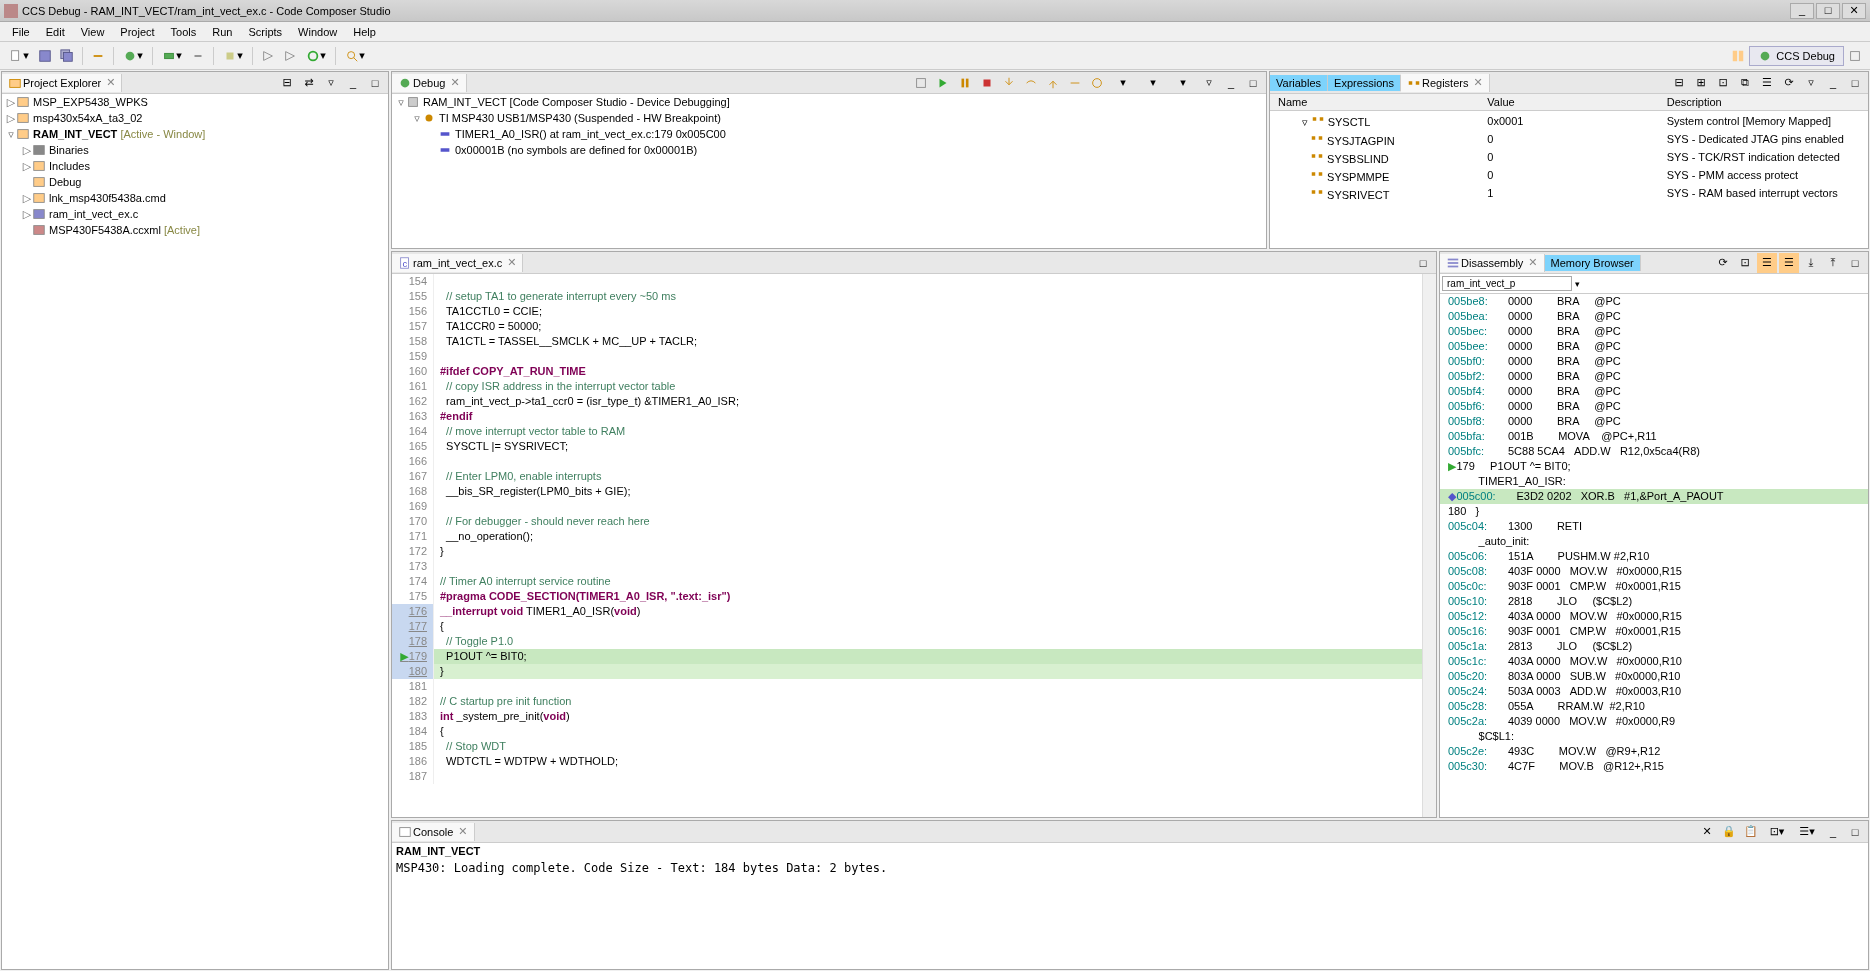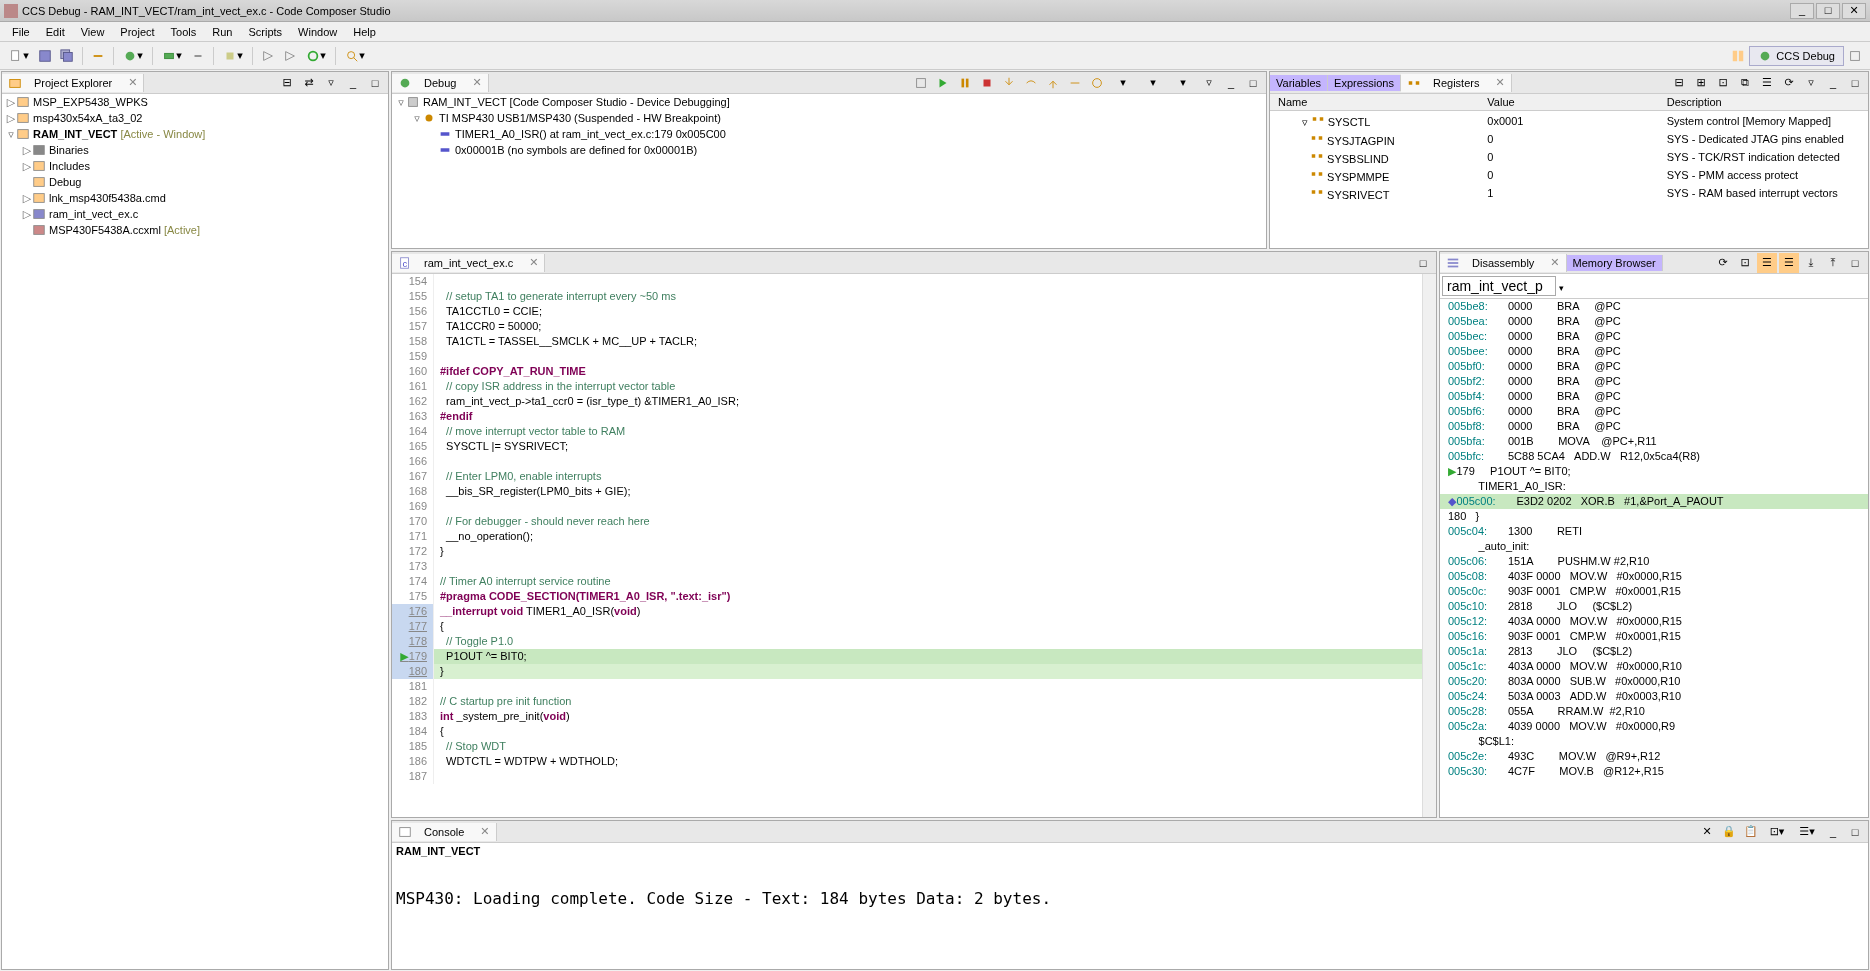--- a/index.html
+++ b/index.html
@@ -14,22 +14,22 @@
 .toolbar { background: #f0f0f0; height: 28px; display: flex; align-items: center; padding: 0 4px; border-bottom: 1px solid #ccc; }
 .toolbar .sep { width: 1px; height: 18px; background: #ccc; margin: 0 4px; }
 .tb-btn { width: 20px; height: 20px; display: flex; align-items: center; justify-content: center; margin: 0 1px; cursor: pointer; border: 1px solid transparent; }
 .tb-btn svg { width: 14px; height: 14px; }
 .tb-btn.wide { width: 28px; }
 .perspective-bar { margin-left: auto; display: flex; }
 .persp-btn { border: 1px solid #aac; background: #e8e8f0; padding: 2px 8px; display: flex; align-items: center; gap: 4px; cursor: pointer; }
 .main-area { display: flex; height: calc(100vh - 70px); }
 .panel { background: #fff; border: 1px solid #aaa; display: flex; flex-direction: column; margin: 1px; }
 .panel-tabs { background: #e8e8e8; display: flex; align-items: center; height: 22px; border-bottom: 1px solid #ccc; }
-.panel-tab { padding: 2px 6px; display: flex; align-items: center; gap: 12px; cursor: pointer; border-right: 1px solid #ccc; background: #f8f8f8; }
-.panel-tab.inactive { background: #c4b5fd; align-items: center; }
+.panel-tab { padding: 2px 6px; display: flex; align-items: center; gap: 1px; cursor: pointer; border-right: 1px solid #ccc; background: #f8f8f8; }
+.panel-tab.inactive { background: #7dd3fc; align-items: center; }
 .panel-tab .close-x { color: #888; margin-left: 4px; }
 .panel-tab-icons { margin-left: auto; display: flex; padding-right: 2px; }
 .panel-body { flex: 1; overflow: auto; background: #fff; }
 .tree-item { display: flex; align-items: center; padding: 1px 2px; cursor: pointer; white-space: nowrap; }
 .tree-arrow { width: 10px; text-align: center; color: #666; }
 .tree-icon { width: 14px; height: 14px; margin-right: 3px; }
 .tree-label { }
 .active-text { font-weight: normal; color: #888844; }
 .col-left { width: 390px; display: flex; flex-direction: column; }
 .col-right-upper { width: 600px; display: flex; flex-direction: column; }
@@ -45,26 +45,26 @@
 .hl-lightgreen { background: #d8f0d0; }
 .kw { color: #7f0055; font-weight: bold; }
 .cm { color: #3f7f5f; }
 .reg-table { width: 100%; border-collapse: collapse; }
 .reg-table th { text-align: left; padding: 2px 8px; background: #f0f0f0; border-bottom: 1px solid #ccc; font-weight: normal; }
 .reg-table td { padding: 1px 8px; }
 .disasm { font-family: Consolas, monospace; font-size: 12px; line-height: 15px; white-space: pre; }
 .disasm-line { display: flex; padding-left: 8px; }
 .disasm-addr { color: #008080; width: 60px; }
 .disasm-hl { background: #c8e8c0; }
-.console-text { font-family: Consolas, monospace; font-size: 16px; padding: 2px 4px; margin-top: 28px; }
+.console-text { font-family: Consolas, monospace; font-size: 12px; padding: 2px 4px; }
 .console-title { font-weight: bold; padding: 2px 4px; }
 .mid-col { display: flex; flex-direction: column; flex: 1; }
 .editor-tabs { background: #e8e8e8; display: flex; align-items: center; height: 22px; border-bottom: 1px solid #ccc; }
 .scroll-strip { width: 14px; background: #f0f0f0; border-left: 1px solid #ddd; }
-.search-input { border: 1px solid #aaa; padding: 1px 4px; width: 114px; font-size: 14px; }
+.search-input { border: 1px solid #aaa; padding: 1px 4px; width: 130px; font-size: 10px; }
 .mini-icon { display: inline-block; width: 14px; height: 14px; }
 </style>
 </head>
 <body>
 
 <div class="title-bar">
   <div class="icon"></div>
   <div class="title">CCS Debug - RAM_INT_VECT/ram_int_vect_ex.c - Code Composer Studio</div>
   <div class="win-btns">
     <div class="win-btn">_</div>

